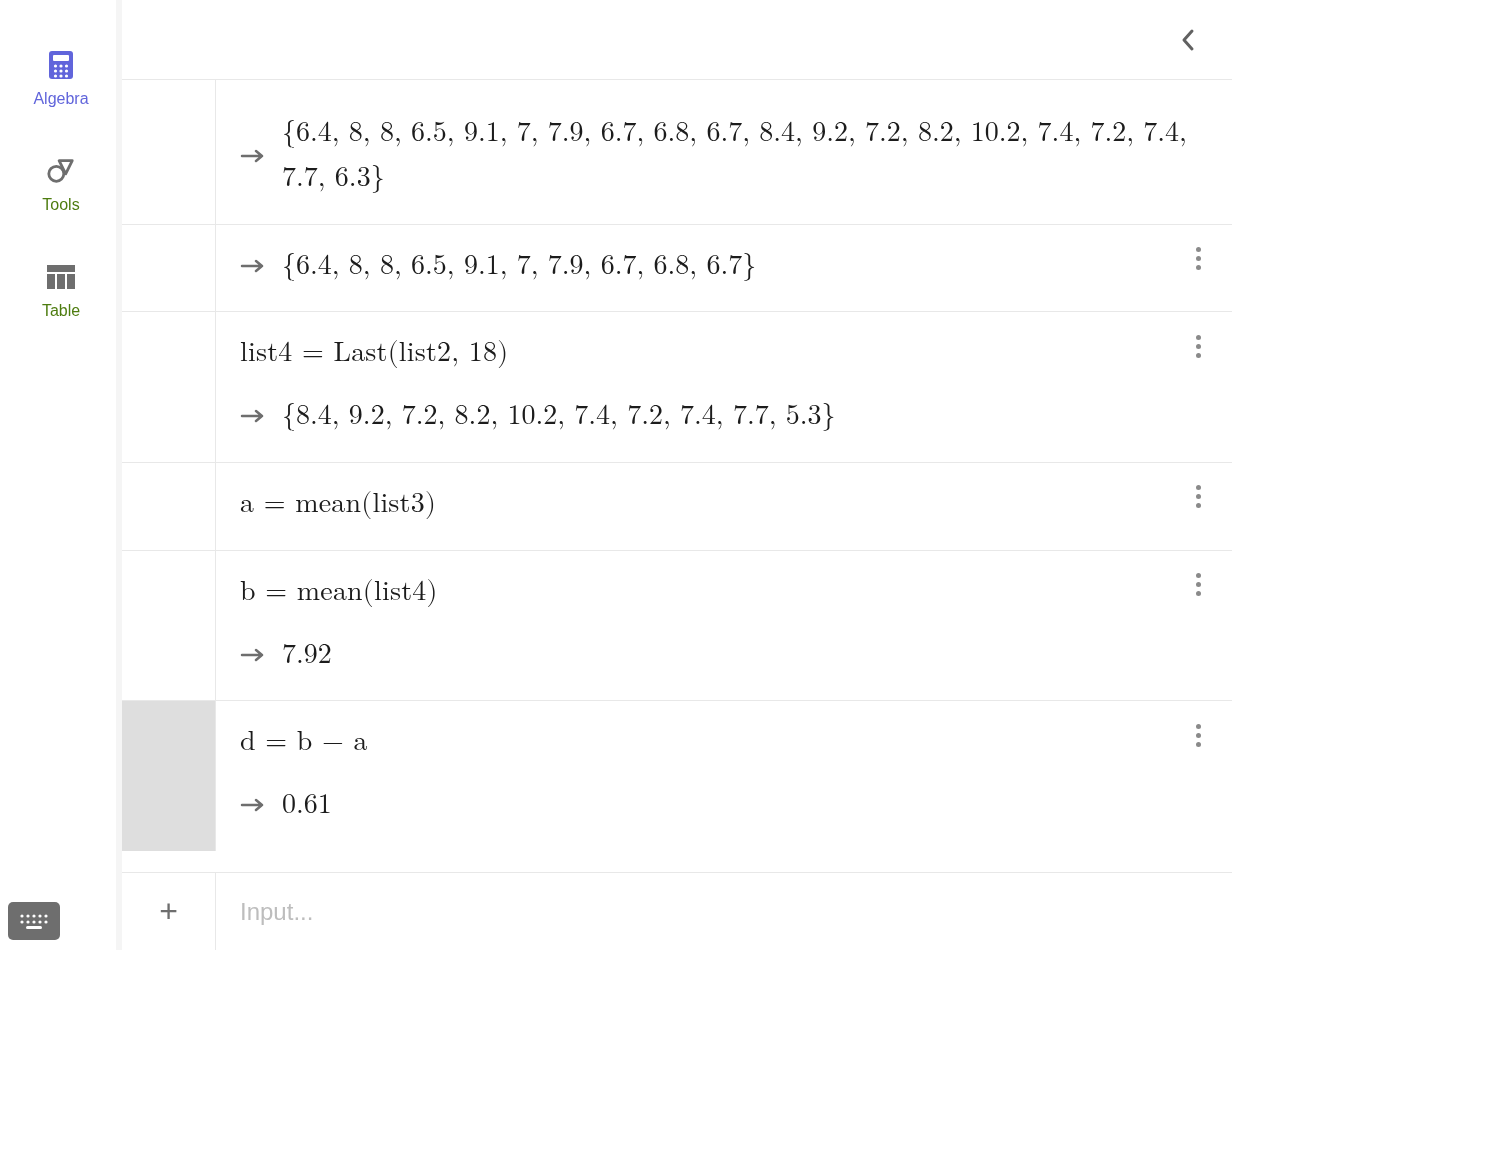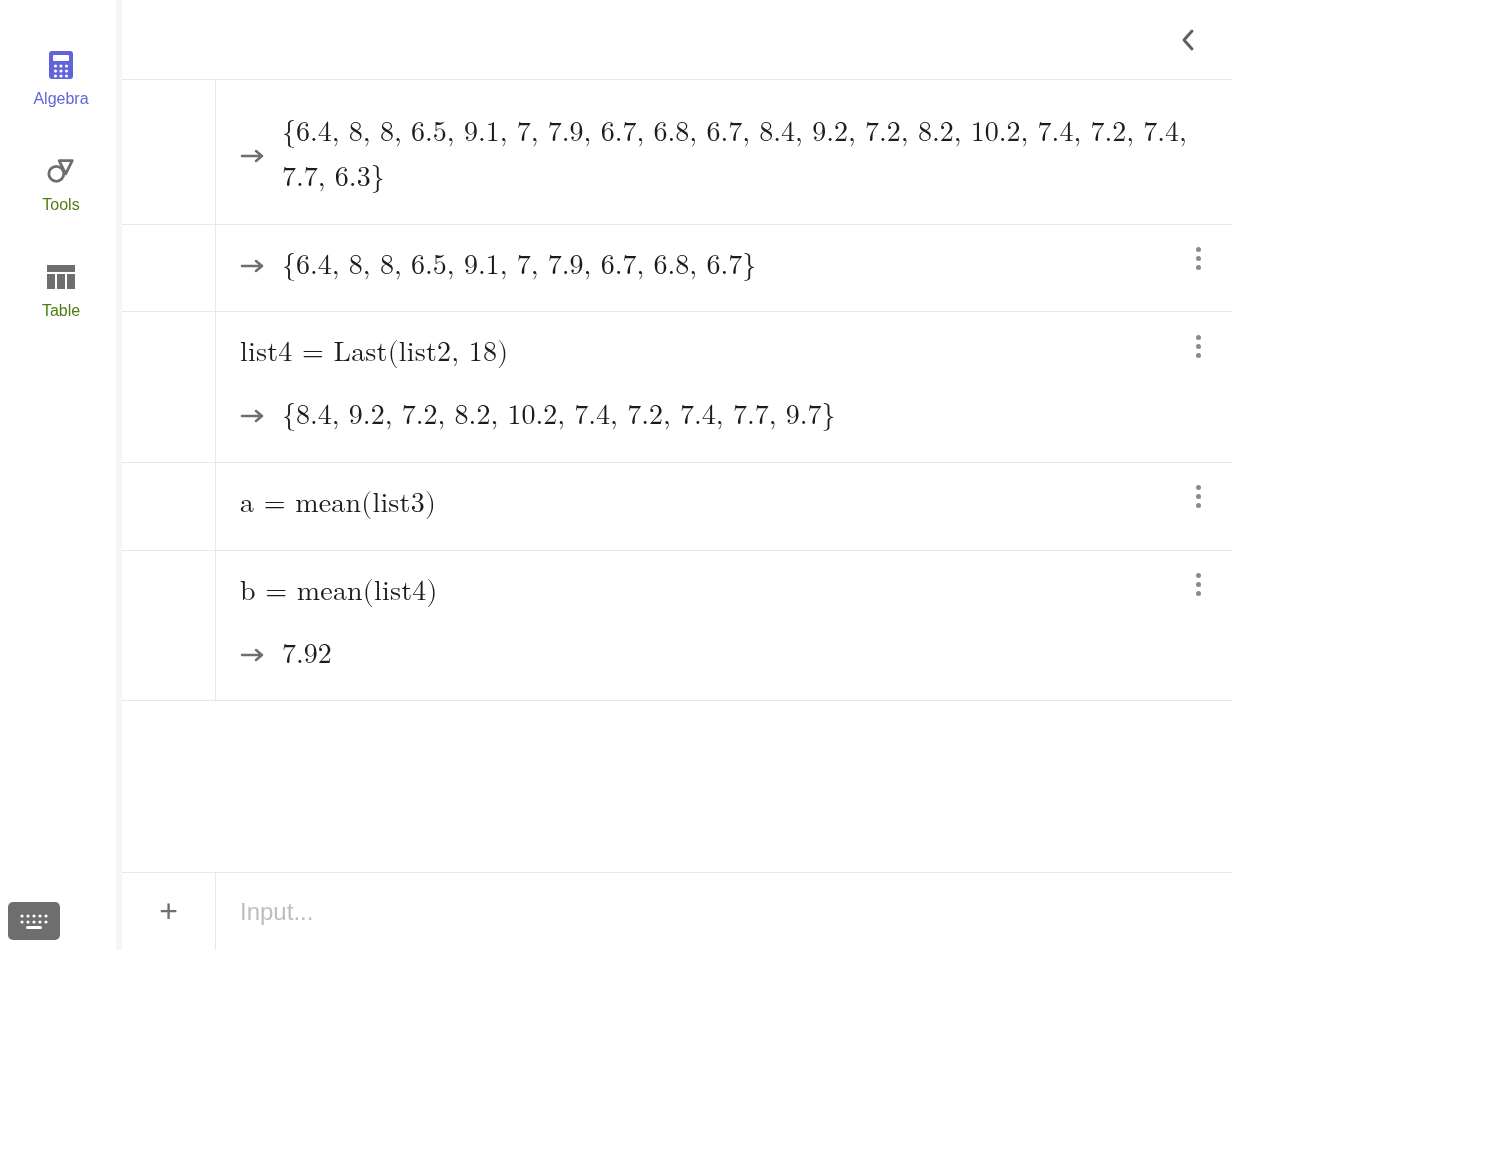--- a/index.html
+++ b/index.html
@@ -138,21 +138,21 @@
                 <span></span>
               </div>
           </div>
           <div class="expr">list4  =  Last(list2, 18)</div>
           <div class="result-line">
             <span class="arrow">
               <svg width="28" height="14" viewBox="0 0 28 14">
                   <path d="M2 7 L22 7 M16 2 L22 7 L16 12" fill="none" stroke="#6e6e6e" stroke-width="2.5" stroke-linecap="round" stroke-linejoin="round"></path>
                 </svg>
             </span>
-            <span class="result">{8.4, 9.2, 7.2, 8.2, 10.2, 7.4, 7.2, 7.4, 7.7, 9.7}</span>
+            <span class="result">{8.4, 9.2, 7.2, 8.2, 10.2, 7.4, 7.2, 7.4, 7.7, 5.3}</span>
           </div>
         </div>
       </div>
 
       <div class="row">
         <div class="gutter"></div>
         <div class="content">
           <div class="more-btn">
             <div class="more-dots">
                 <span></span>
@@ -179,20 +179,41 @@
             <span class="arrow">
               <svg width="28" height="14" viewBox="0 0 28 14">
                   <path d="M2 7 L22 7 M16 2 L22 7 L16 12" fill="none" stroke="#6e6e6e" stroke-width="2.5" stroke-linecap="round" stroke-linejoin="round"></path>
                 </svg>
             </span>
             <span class="result">7.92</span>
           </div>
         </div>
       </div>
 
+      <div class="row last">
+        <div class="gutter selected"></div>
+        <div class="content">
+          <div class="more-btn">
+            <div class="more-dots">
+                <span></span>
+                <span></span>
+                <span></span>
+              </div>
+          </div>
+          <div class="expr">d  =  b − a</div>
+          <div class="result-line">
+            <span class="arrow">
+              <svg width="28" height="14" viewBox="0 0 28 14">
+                  <path d="M2 7 L22 7 M16 2 L22 7 L16 12" fill="none" stroke="#6e6e6e" stroke-width="2.5" stroke-linecap="round" stroke-linejoin="round"></path>
+                </svg>
+            </span>
+            <span class="result">0.61</span>
+          </div>
+        </div>
+      </div>
 
     </div>
 
     <div class="input-row">
       <div class="input-gutter">
         <span class="plus">+</span>
       </div>
       <input class="input-field" placeholder="Input..." style="">
     </div>
   </div>

